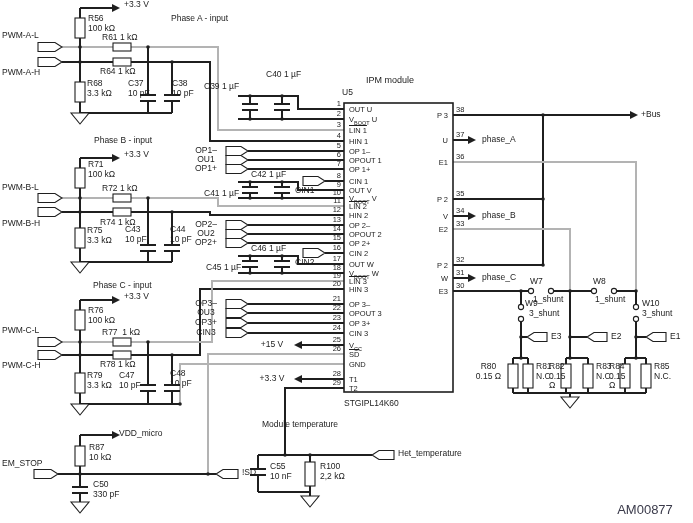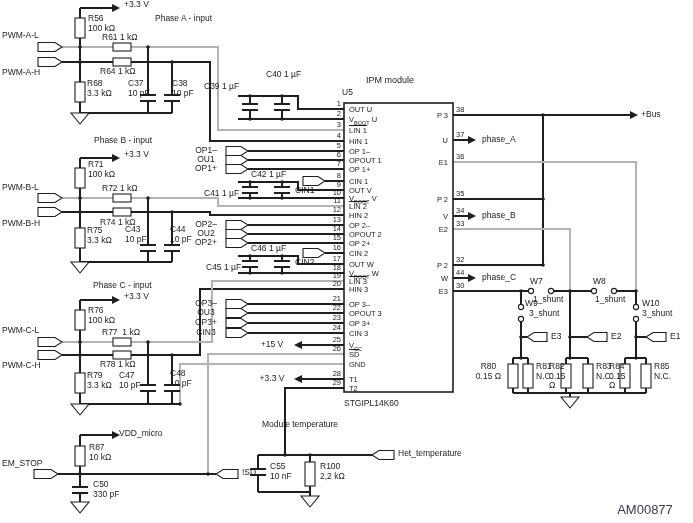--- a/index.html
+++ b/index.html
@@ -355,29 +355,29 @@
     </div>
 <div class="prrow" style="top:229px">
       <span class="pn">33</span>
       <span class="pt">E2</span>
     </div>
 <div class="prrow" style="top:265px">
       <span class="pn">32</span>
       <span class="pt">P 2</span>
     </div>
 <div class="prrow" style="top:278px">
-      <span class="pn">44</span>
+      <span class="pn">31</span>
       <span class="pt">W</span>
     </div>
 <div class="prrow" style="top:291px">
       <span class="pn">30</span>
       <span class="pt">E3</span>
     </div>
 
-<div class="lbl" style="left:155px;top:14px">Phase A - input</div>
+<div class="lbl" style="left:171px;top:14px">Phase A - input</div>
 <div class="lbl" style="left:124px;top:0px">+3.3 V</div>
 <div class="lbl" style="left:2px;top:31px">PWM-A-L</div>
 <div class="lbl" style="left:2px;top:68px">PWM-A-H</div>
 <div class="lbl two" style="left:88px;top:14px">
       <span>R56</span>
       <span>100 kΩ</span>
     </div>
 <div class="lbl" style="left:102px;top:33px"><span>R61</span> <span>1 kΩ</span></div>
 <div class="lbl" style="left:100px;top:67px"><span>R64</span> <span>1 kΩ</span></div>
 <div class="lbl two" style="left:87px;top:79px">

